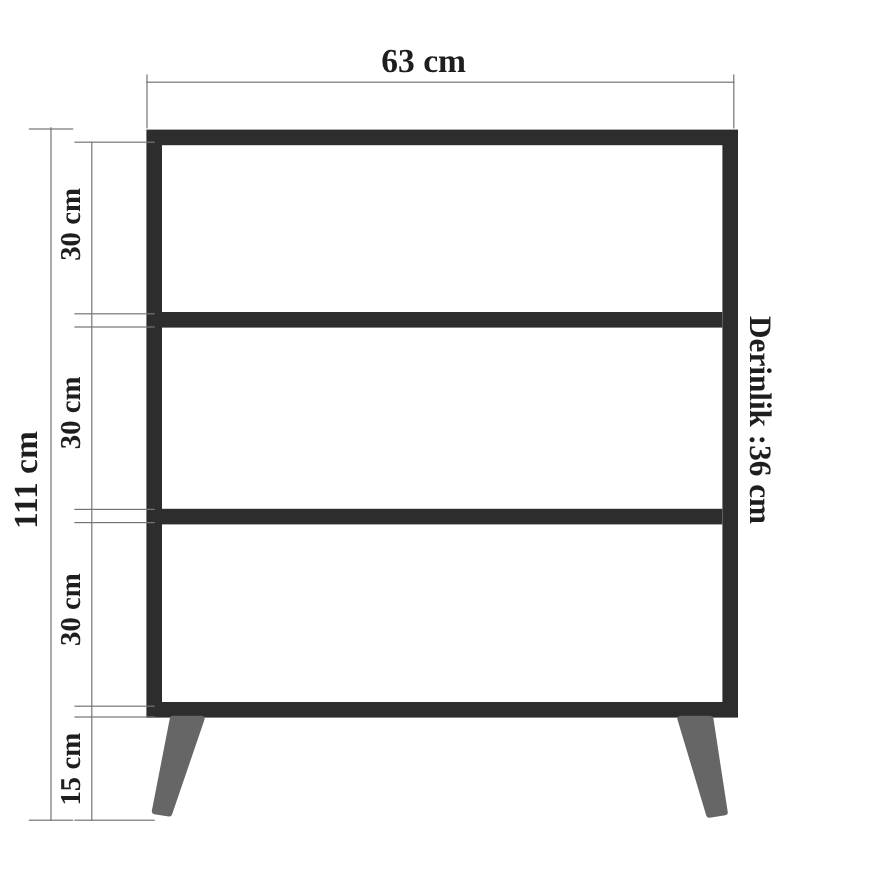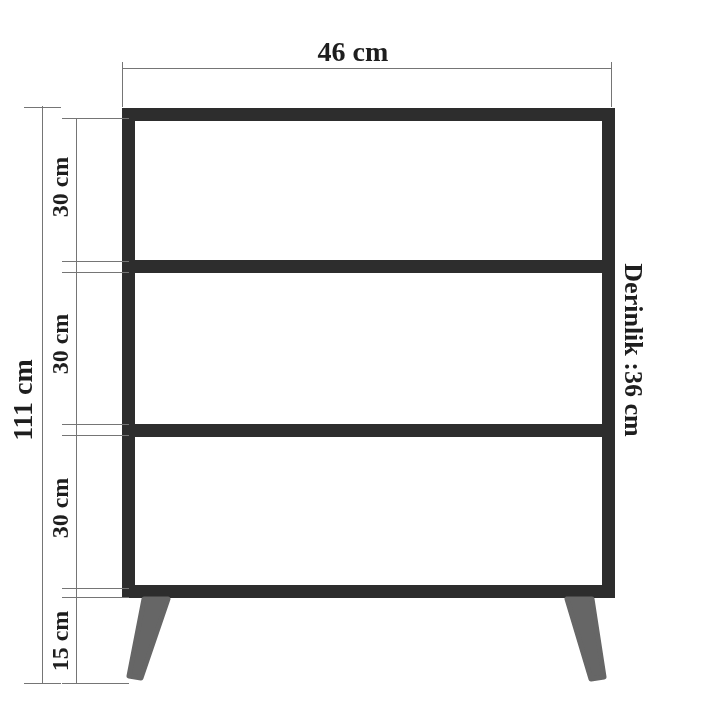--- a/index.html
+++ b/index.html
@@ -60,21 +60,21 @@
 
   <svg class="legs-svg" width="724" height="724">
     <polygon points="144,599 168,599 141,678 129,676" style="fill:var(--legs);stroke:var(--legs);stroke-width:5;stroke-linejoin:round"></polygon>
     <polygon points="567,599 592,599 604,677 591,679" style="fill:var(--legs);stroke:var(--legs);stroke-width:5;stroke-linejoin:round"></polygon>
   </svg>
 
   <div>
     <div class="hline" style="left:122px;top:68px;width:490px;"></div>
     <div class="vline" style="left:122px;top:62px;height:45px;"></div>
     <div class="vline" style="left:611px;top:62px;height:45px;"></div>
-    <div class="dim-label label-h fs-big" style="left:353px;top:52px;">46 cm</div>
+    <div class="dim-label label-h fs-big" style="left:353px;top:52px;">63 cm</div>
   </div>
 
   <div>
     <div class="vline" style="left:42px;top:106px;height:578px;"></div>
     <div class="hline" style="left:24px;top:107px;width:37px;"></div>
     <div class="hline" style="left:24px;top:683px;width:37px;"></div>
     <div class="dim-label label-rot-ccw fs-big" style="left:23px;top:400px;">111 cm</div>
   </div>
 
   <div>

